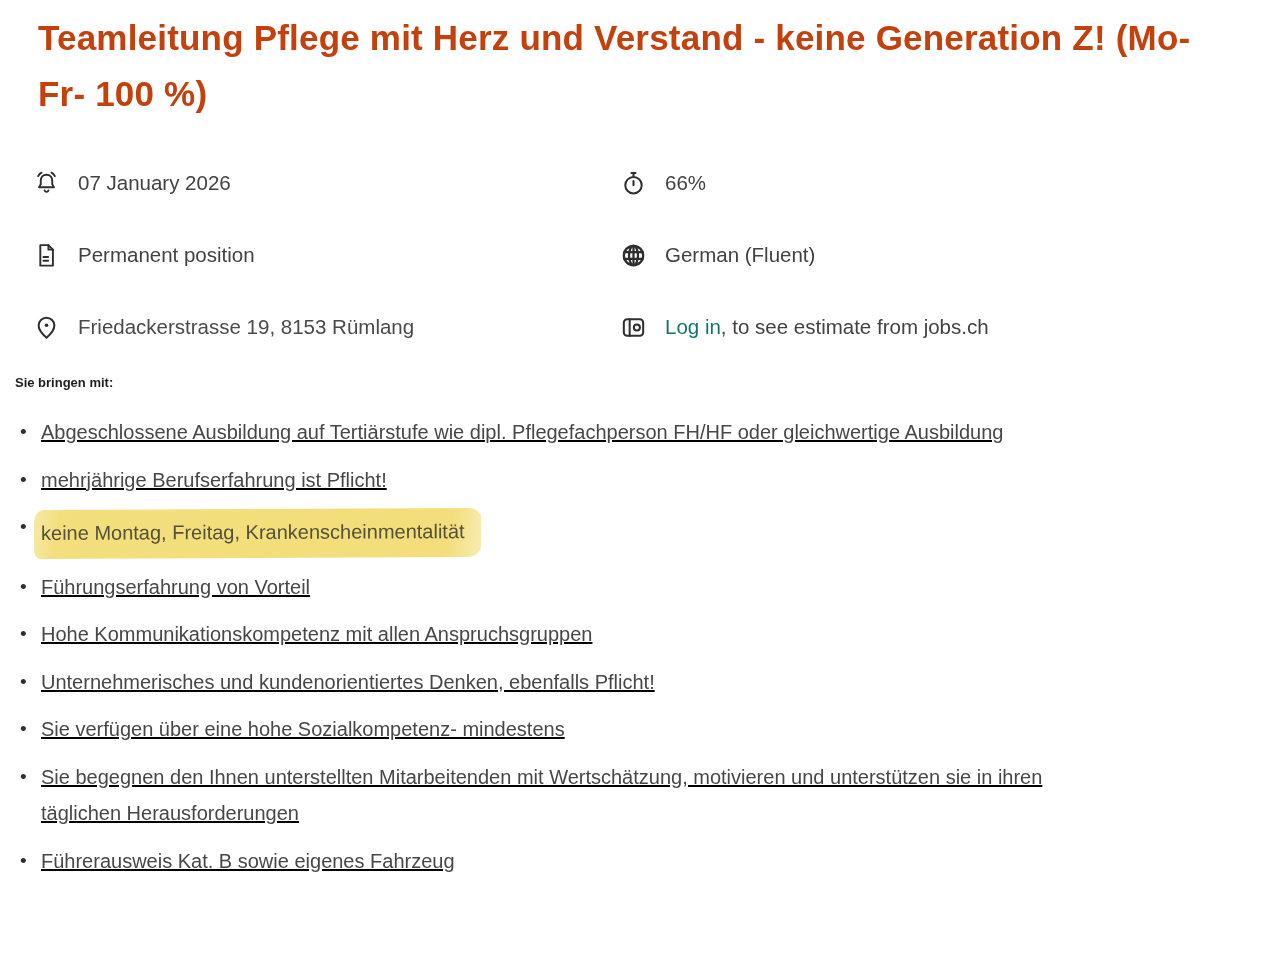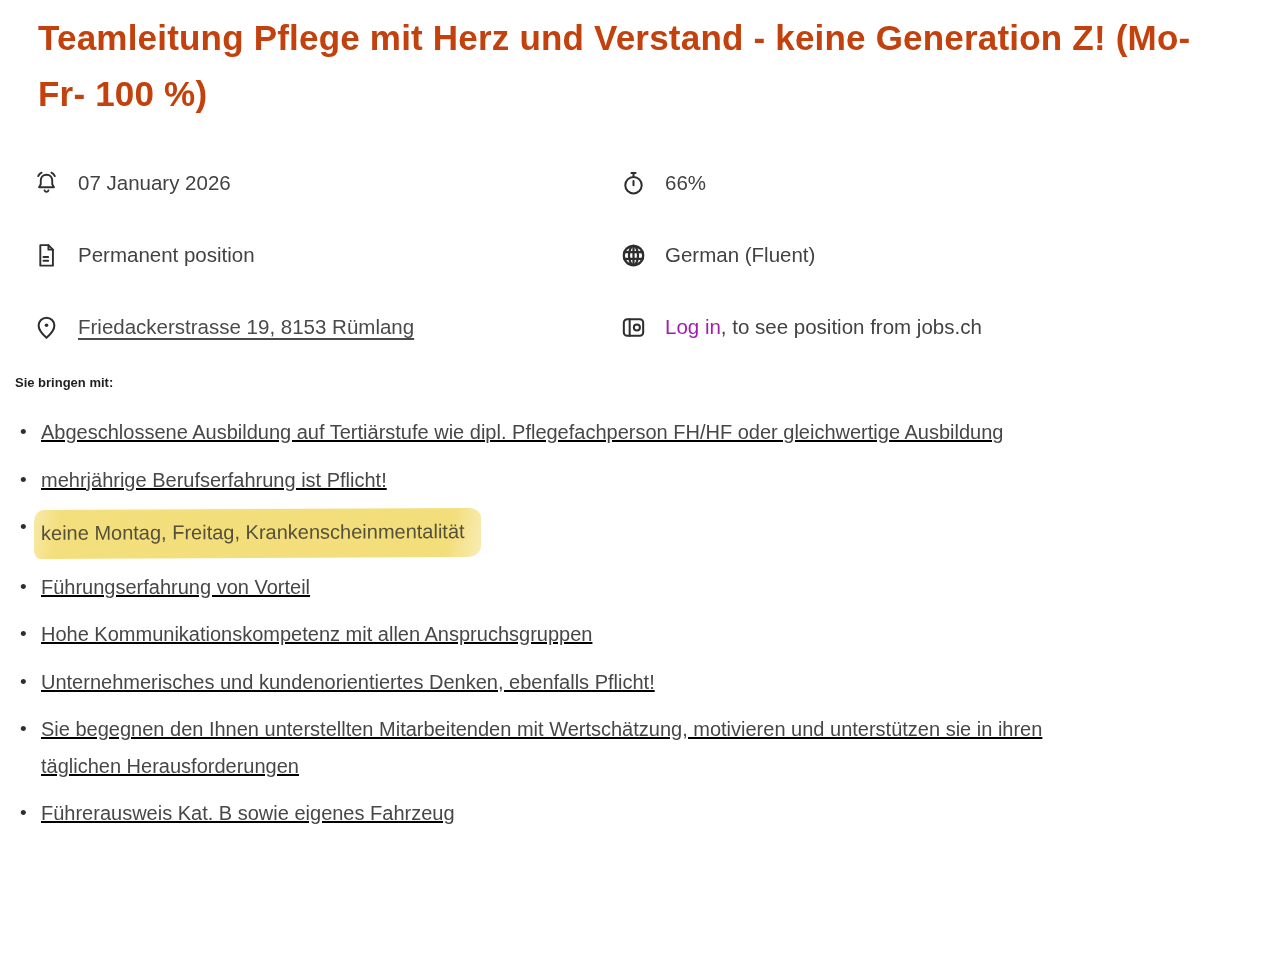--- a/index.html
+++ b/index.html
@@ -51,27 +51,26 @@
     color: #2e2e2e;
   }
   .meta-row .icon svg { width: 27px; height: 27px; display: block; }
   .meta-label {
     font-size: 20.5px;
     color: #424242;
     white-space: nowrap;
   }
   a.meta-link {
     color: #4a4a4a;
-    text-decoration: underline;
     text-underline-offset: 4px;
     text-decoration-thickness: 1.5px;
     cursor: pointer;
   }
   .login-link {
-    color: #a21caf;
+    color: #0f766e;
     cursor: pointer;
   }
   
   .req-heading {
     margin: 33px 0 0 15px;
     font-size: 13px;
     font-weight: 700;
     color: #1f1f1f;
   }
   ul.req-list {
@@ -177,31 +176,32 @@
     </div>
 
     <div class="meta-row">
       <span class="icon">
         <svg viewBox="0 0 24 24" fill="none" stroke="currentColor" stroke-width="1.8" stroke-linecap="round" stroke-linejoin="round">
           <rect x="3.4" y="4.6" width="17.2" height="14.8" rx="3"></rect>
           <path d="M8.6 4.6v14.8"></path>
           <circle cx="15" cy="12" r="2.7"></circle>
         </svg>
       </span>
-      <span class="meta-label"><a class="login-link">Log in</a><span>, to see position from jobs.ch</span></span>
+      <span class="meta-label"><a class="login-link">Log in</a><span>, to see estimate from jobs.ch</span></span>
     </div>
 
   </div>
 
   <div class="req-heading">Sie bringen mit:</div>
 
   <ul class="req-list">
     <li><span>Abgeschlossene Ausbildung auf Tertiärstufe wie dipl. Pflegefachperson FH/HF oder gleichwertige Ausbildung</span></li>
     <li><span>mehrjährige Berufserfahrung ist Pflicht!</span></li>
     <li><span class="marker-highlight">keine Montag, Freitag, Krankenscheinmentalität</span></li>
     <li><span>Führungserfahrung von Vorteil</span></li>
     <li><span>Hohe Kommunikationskompetenz mit allen Anspruchsgruppen</span></li>
     <li><span>Unternehmerisches und kundenorientiertes Denken, ebenfalls Pflicht!</span></li>
+    <li><span>Sie verfügen über eine hohe Sozialkompetenz- mindestens</span></li>
     <li><span>Sie begegnen den Ihnen unterstellten Mitarbeitenden mit Wertschätzung, motivieren und unterstützen sie in ihren täglichen Herausforderungen</span></li>
     <li><span>Führerausweis Kat. B sowie eigenes Fahrzeug</span></li>
   </ul>
 
 </div>
 
 </body></html>

